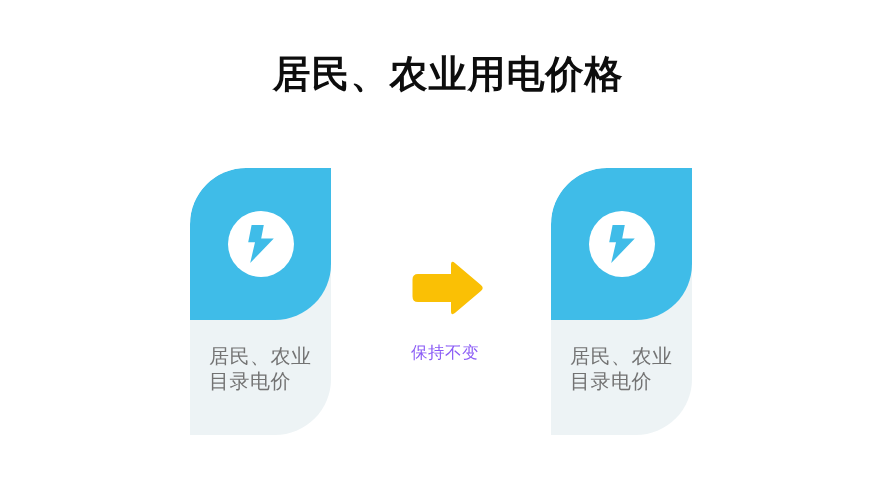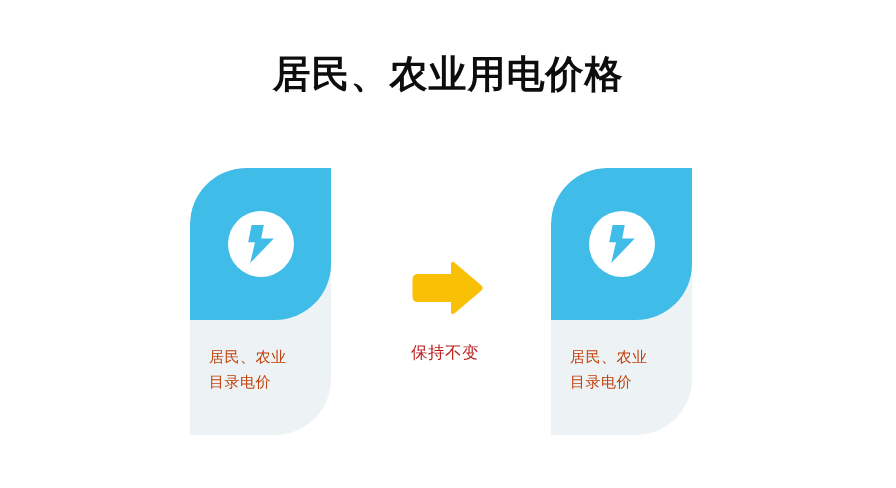--- a/index.html
+++ b/index.html
@@ -90,23 +90,23 @@
     display: block;
   }
 
   .leaf-body-text {
     position: absolute;
     left: 0;
     top: 176px;
     width: 141px;
     padding-left: 19px;
     box-sizing: border-box;
-    font-size: 15px;
+    font-size: 20px;
     line-height: 25px;
-    color: #c2410c;
+    color: #737373;
     text-align: left;
     letter-spacing: 0.5px;
   }
   .leaf-body-text .line { display: block; white-space: nowrap; }
 
   
   #center-group {
     position: absolute;
     left: 370px;
     top: 260px;
@@ -125,21 +125,21 @@
   #arrow-icon svg { display: block; width: 77px; height: 58px; }
 
   #center-label {
     position: absolute;
     left: 0;
     top: 80px;
     width: 150px;
     text-align: center;
     font-size: 16.5px;
     line-height: 24px;
-    color: #b91c1c;
+    color: #8b5cf6;
     letter-spacing: 0.5px;
     white-space: nowrap;
   }
 </style>
 </head>
 <body>
 
 <div id="slide">
 
   <div id="slide-title">居民、农业用电价格</div>

